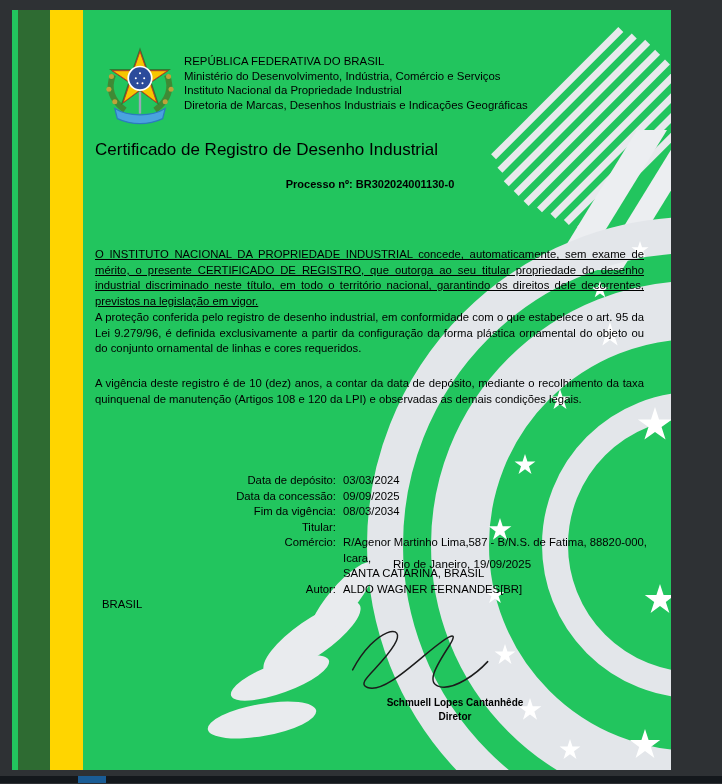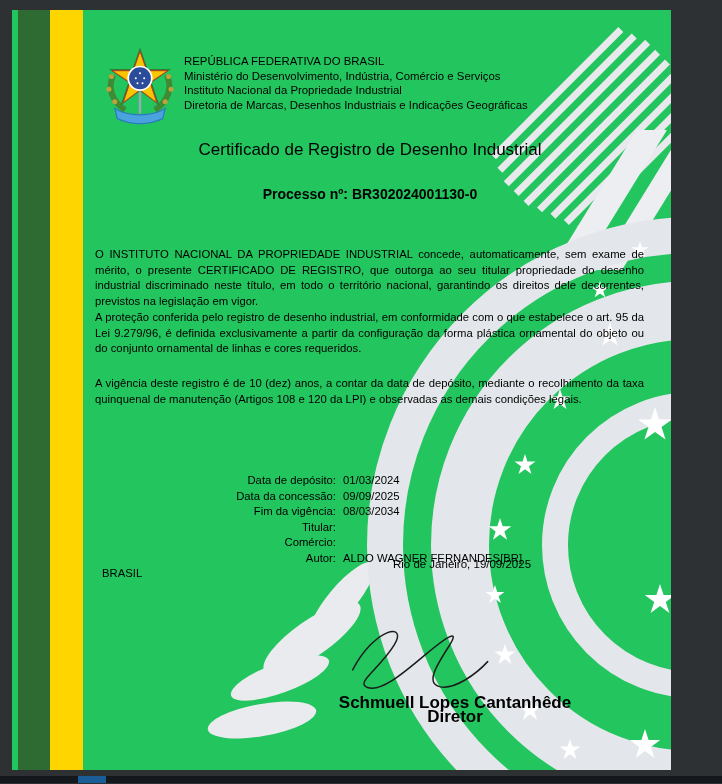--- a/index.html
+++ b/index.html
@@ -15,31 +15,31 @@
     position:absolute;left:12px;top:10px;width:659px;height:760px;
     background:#22c55e;overflow:hidden;
   }
   .stripe{position:absolute;top:0;height:760px;}
   .stripe.green{left:6px;width:32px;background:#2e6b32;}
   .stripe.yellow{left:38px;width:33px;background:#ffd500;}
   .watermark{position:absolute;left:0;top:0;width:701px;height:760px;pointer-events:none;}
   .content{position:absolute;left:0;top:0;width:701px;height:760px;}
   .emblem{position:absolute;left:86px;top:33px;width:84px;height:84px;}
   .org-block{position:absolute;left:172px;top:44px;width:480px;font-size:11.4px;line-height:14.5px;}
-  .doc-title{position:absolute;left:83px;top:130px;width:550px;text-align:center;font-size:17px;}
-  .process-line{position:absolute;left:83px;top:168px;width:550px;text-align:center;font-size:14px;font-weight:bold;margin-top:8px;}
+  .doc-title{position:absolute;left:83px;top:130px;width:550px;text-align:left;font-size:17px;}
+  .process-line{position:absolute;left:83px;top:168px;width:550px;text-align:center;font-size:11px;font-weight:bold;}
   .para{position:absolute;left:83px;width:549px;font-size:11.3px;line-height:15.5px;text-align:justify;}
-  .p1{top:237px;} .p2{top:300px;} .p3{top:366px;}
+  .p1{top:237px;text-decoration:underline;} .p2{top:300px;} .p3{top:366px;}
   .fields{position:absolute;left:83px;top:431px;width:556px;font-size:11.3px;line-height:15.5px;margin-top:32px;}
   .frow{display:flex;}
   .flabel{width:241px;text-align:right;flex:none;}
   .fvalue{margin-left:7px;width:305px;}
   .place-date{position:absolute;left:290px;top:548px;width:320px;text-align:center;font-size:11.5px;}
   .signature{position:absolute;left:326px;top:610px;width:168px;height:74px;}
-  .signer{position:absolute;left:318px;top:686px;width:250px;text-align:center;font-size:17px;font-weight:bold;line-height:14px;}
+  .signer{position:absolute;left:318px;top:686px;width:250px;text-align:center;font-size:10px;font-weight:bold;line-height:14px;}
   .bottombar{position:absolute;left:0;top:770px;width:722px;height:14px;background:#2e3134;}
   .scroll-track{position:absolute;left:0;bottom:1px;width:722px;height:7px;background:#14181c;}
   .scroll-thumb{position:absolute;left:78px;top:0;width:28px;height:7px;background:#1a5c95;}
 </style>
 </head>
 <body>
 
 <div class="page">
 
   <svg class="watermark" viewBox="0 0 701 760" xmlns="http://www.w3.org/2000/svg">
@@ -135,35 +135,39 @@
     <div class="doc-title">Certificado de Registro de Desenho Industrial</div>
     <div class="process-line">Processo nº: BR302024001130-0</div>
 
     <div class="para p1">O INSTITUTO NACIONAL DA PROPRIEDADE INDUSTRIAL concede, automaticamente, sem exame de mérito, o presente CERTIFICADO DE REGISTRO, que outorga ao seu titular propriedade do desenho industrial discriminado neste título, em todo o território nacional, garantindo os direitos dele decorrentes, previstos na legislação em vigor.</div>
     <div class="para p2">A proteção conferida pelo registro de desenho industrial, em conformidade com o que estabelece o art. 95 da Lei 9.279/96, é definida exclusivamente a partir da configuração da forma plástica ornamental do objeto ou do conjunto ornamental de linhas e cores requeridos.</div>
     <div class="para p3">A vigência deste registro é de 10 (dez) anos, a contar da data de depósito, mediante o recolhimento da taxa quinquenal de manutenção (Artigos 108 e 120 da LPI) e observadas as demais condições legais.</div>
 
     <div class="fields">
       <div class="frow">
         <div class="flabel">Data de depósito:</div>
-        <div class="fvalue">01/03/2024</div>
+        <div class="fvalue">03/03/2024</div>
       </div>
       <div class="frow">
         <div class="flabel">Data da concessão:</div>
         <div class="fvalue">09/09/2025</div>
       </div>
       <div class="frow">
         <div class="flabel">Fim da vigência:</div>
         <div class="fvalue">08/03/2034</div>
       </div>
       <div class="frow">
         <div class="flabel">Titular:</div>
       </div>
       <div class="frow">
         <div class="flabel">Comércio:</div>
+        <div class="fvalue">
+          <div>R/Agenor Martinho Lima,587 - B/N.S. de Fatima, 88820-000, Icara,</div>
+          <div>SANTA CATARINA, BRASIL</div>
+        </div>
       </div>
       <div class="frow">
         <div class="flabel">Autor:</div>
         <div class="fvalue">ALDO WAGNER FERNANDES[BR]</div>
       </div>
       <div class="frow">
         <div class="fvalue">BRASIL</div>
       </div>
     </div>
 

